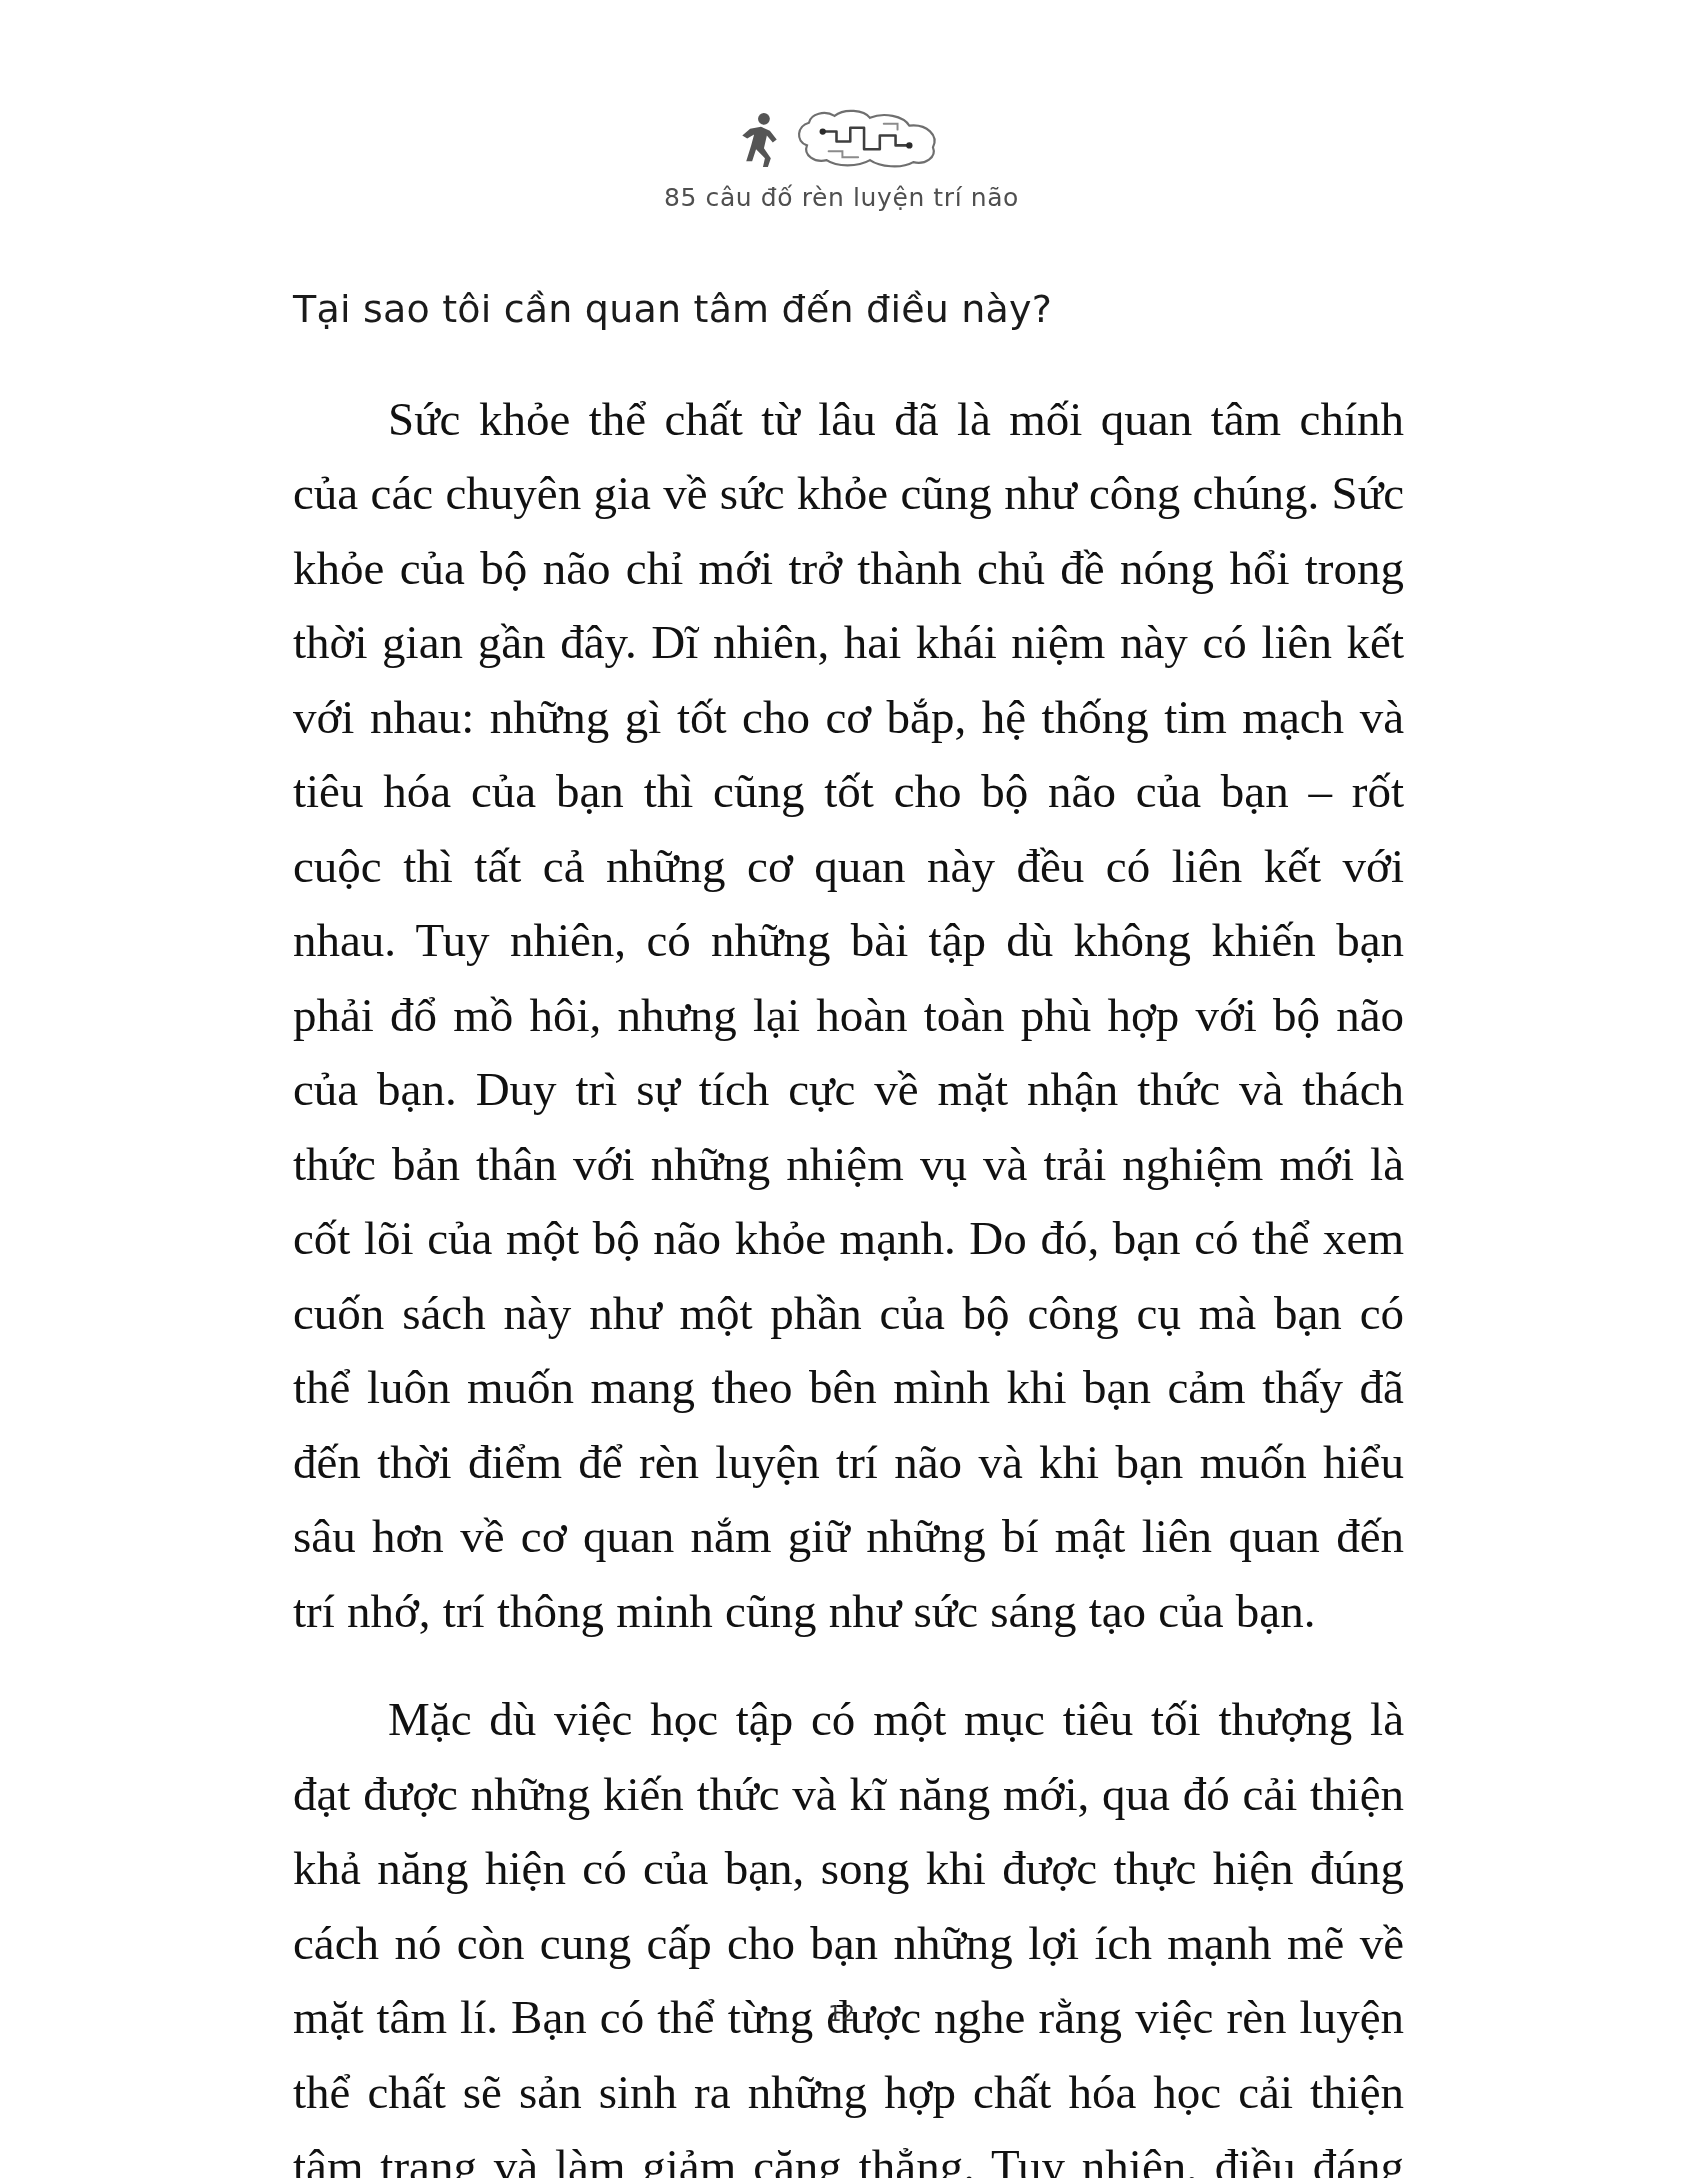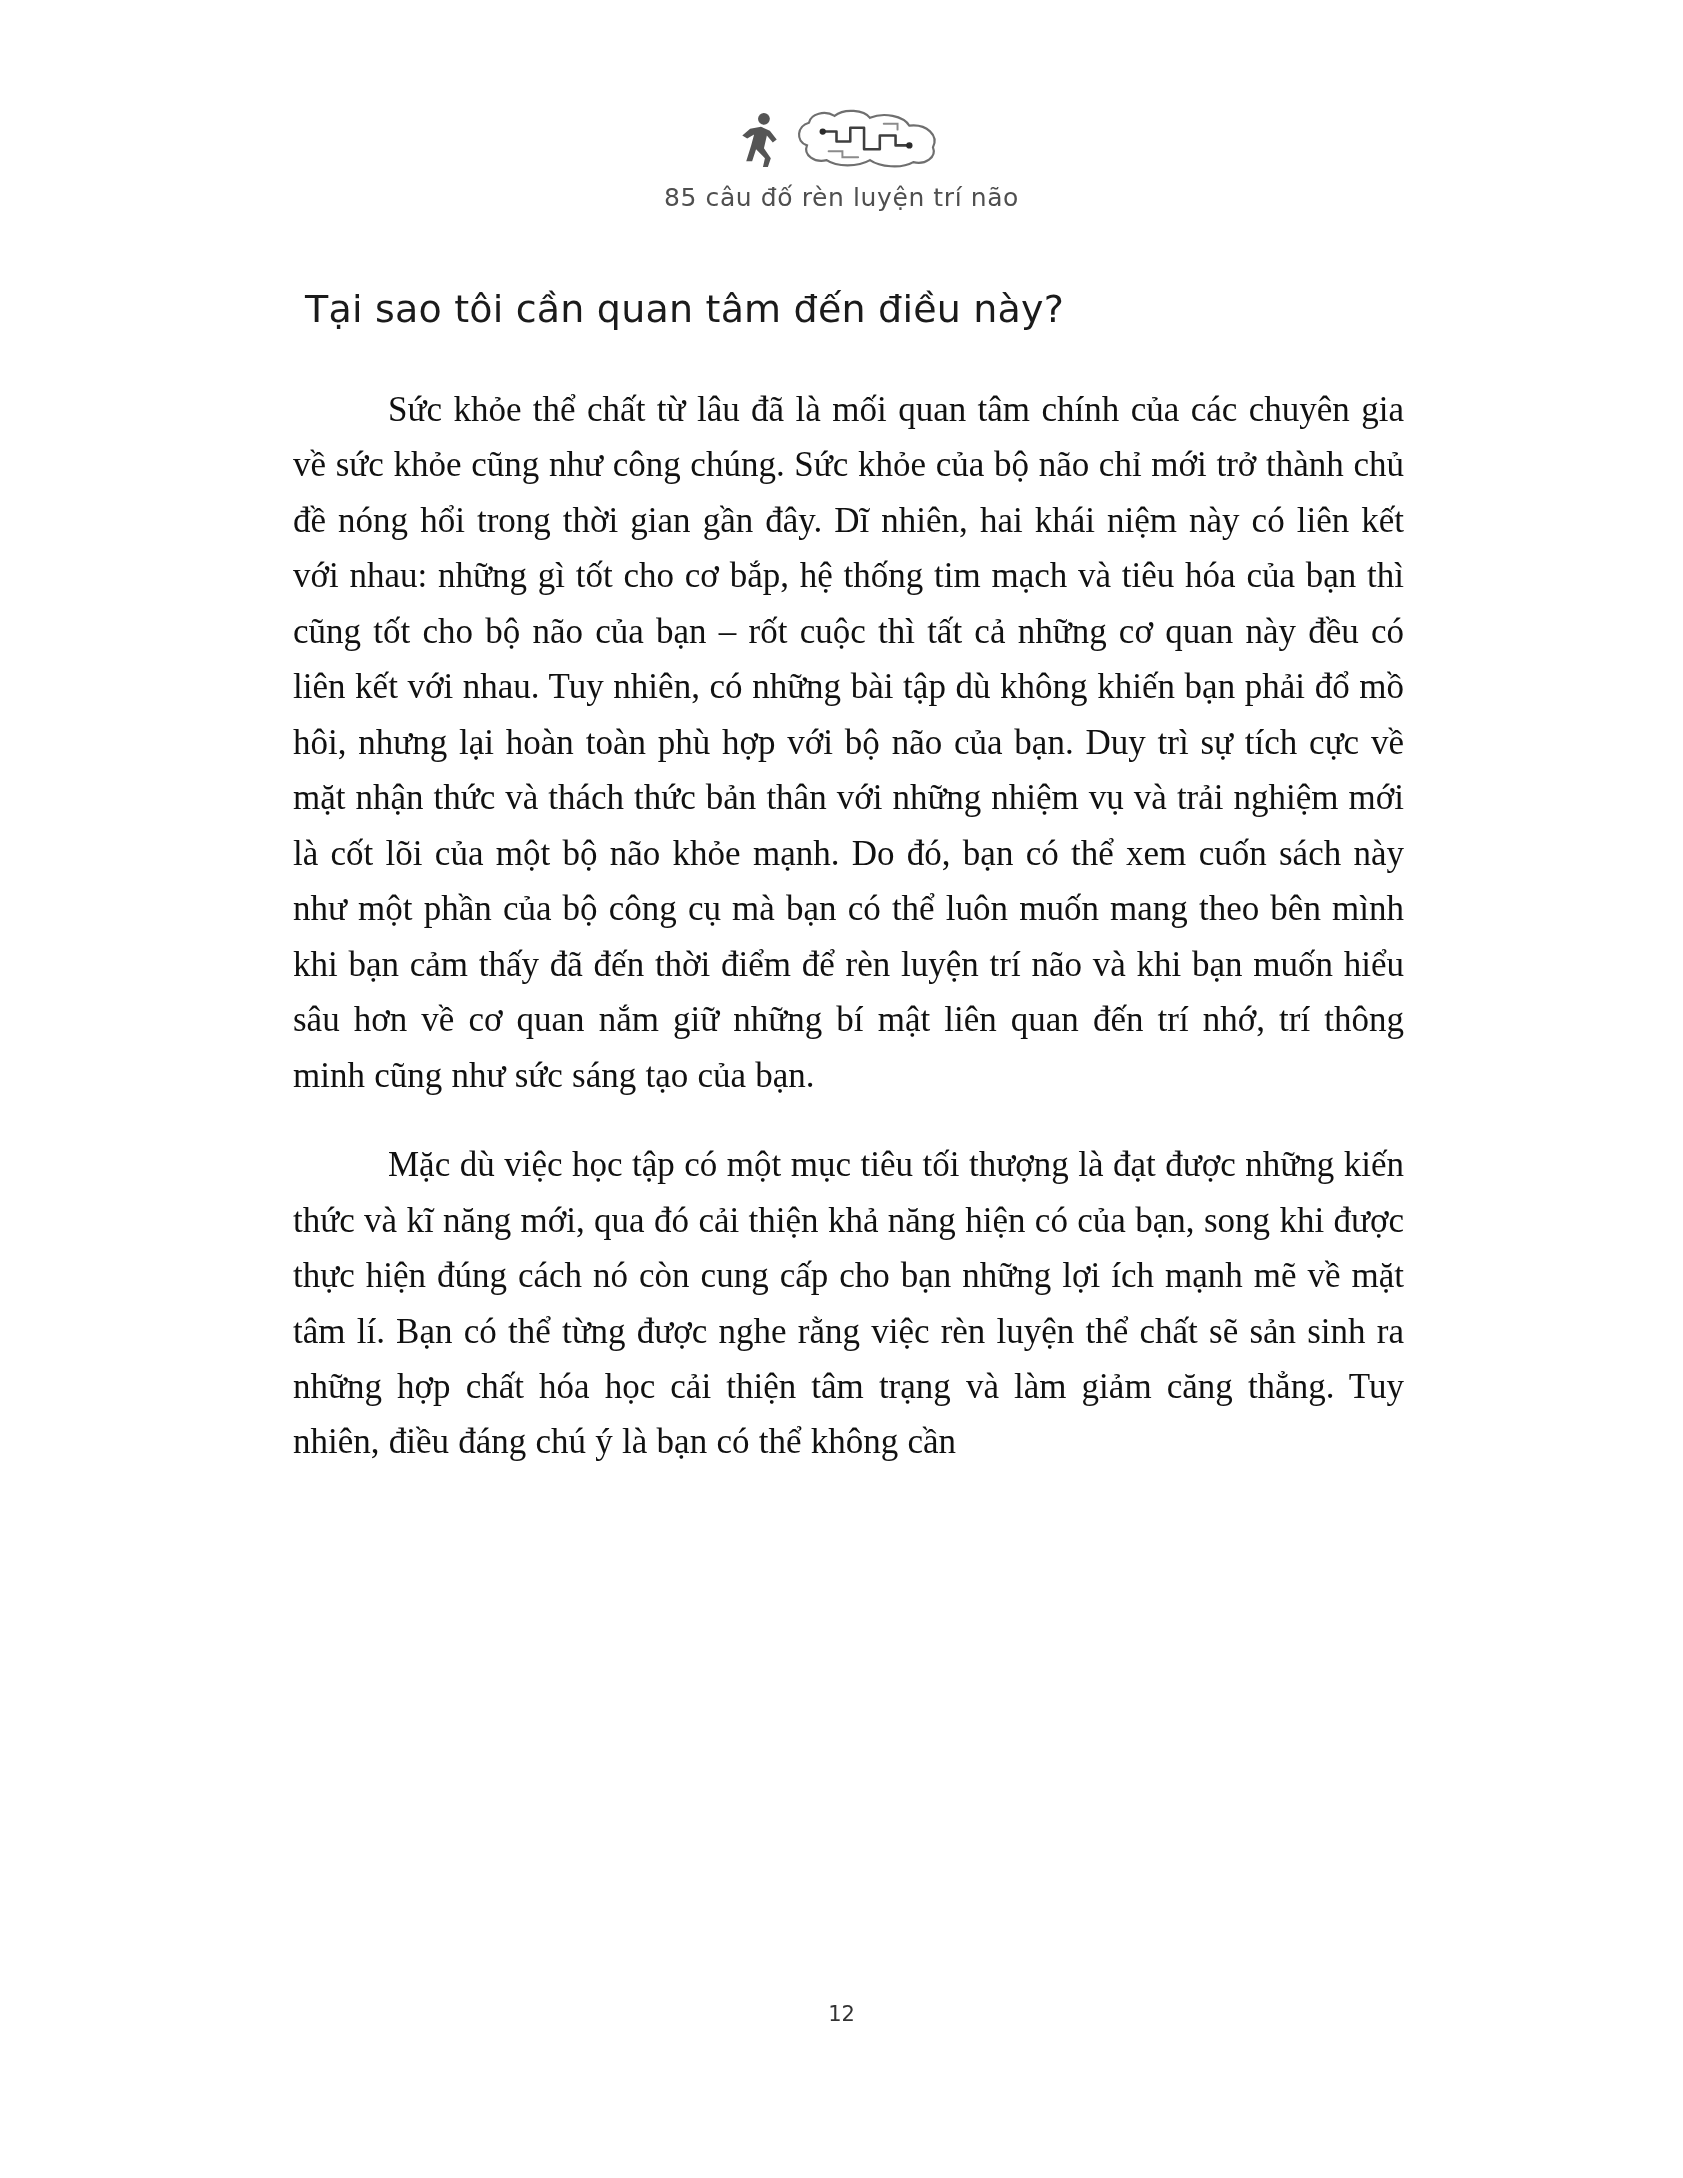--- a/index.html
+++ b/index.html
@@ -53,25 +53,25 @@
     left: 293px;
     top: 287px;
     width: 1111px;
   }
   .section-title {
     font-family: "DejaVu Sans", sans-serif;
     font-size: 38px;
     font-weight: 400;
     color: #1b1b1b;
     letter-spacing: 0.2px;
-    margin: 0 0 51px 12px;
+    margin: 0 0 51px 0;
   }
   p.para {
     margin: 16px 0 34px 0;
-    font-size: 35px;
+    font-size: 47px;
     line-height: 1.585;
     text-align: justify;
     text-justify: inter-word;
     text-indent: 95px;
     color: #111111;
     word-spacing: 0.5px;
   }
   p.para:last-child { margin-bottom: 0; }
 
   

